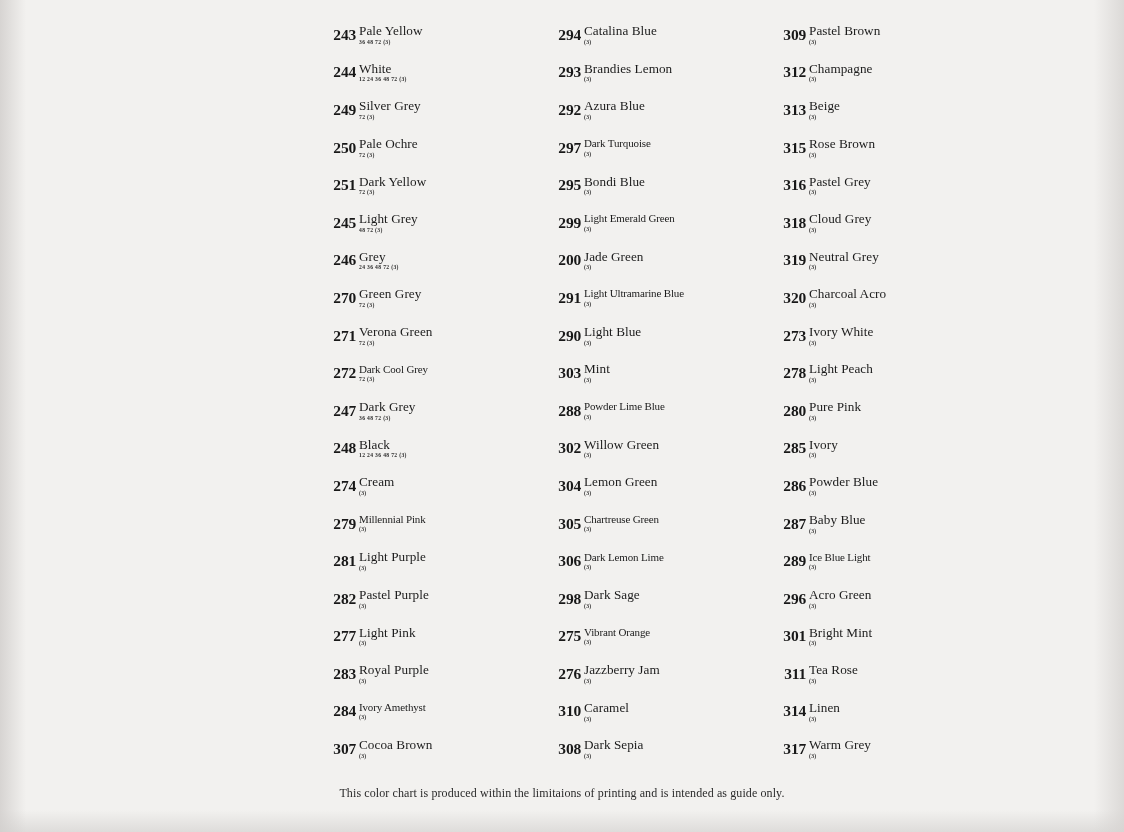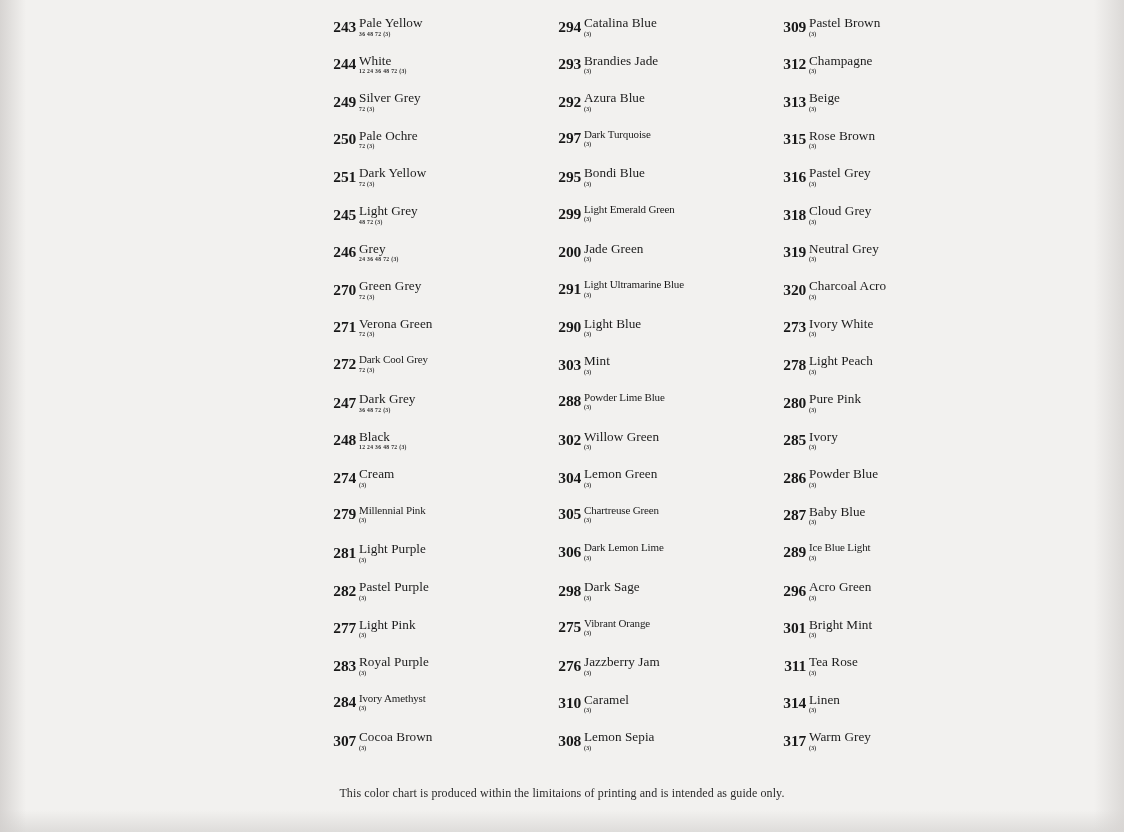--- a/index.html
+++ b/index.html
@@ -43,21 +43,21 @@
   }
   .column {
     width: 225px;
     display: flex;
     flex-direction: column;
   }
   .row {
     height: 37.6px;
     display: flex;
     flex-direction: row;
-    align-items: flex-start;
+    align-items: center;
   }
   .swatch-cell {
     width: 90px;
     flex: 0 0 90px;
     padding: 1.2px 0;
     box-sizing: border-box;
   }
   .swatch {
     width: 88px;
     height: 100%;
@@ -446,21 +446,21 @@
         </div>
         <div class="row">
           <div class="swatch-cell">
             <div class="swatch" style="background: rgb(31, 48, 154);">
               <div class="feather"></div>
             </div>
           </div>
           <div class="meta">
             <div class="code">293</div>
             <div class="labels">
-              <div class="name">Brandies Jade</div>
+              <div class="name">Brandies Lemon</div>
               <div class="sizes">(3)</div>
             </div>
           </div>
         </div>
         <div class="row">
           <div class="swatch-cell">
             <div class="swatch" style="background: rgb(5, 104, 184);">
               <div class="feather"></div>
             </div>
           </div>
@@ -698,21 +698,21 @@
         </div>
         <div class="row">
           <div class="swatch-cell">
             <div class="swatch" style="background: rgb(94, 42, 43);">
               <div class="feather"></div>
             </div>
           </div>
           <div class="meta">
             <div class="code">308</div>
             <div class="labels">
-              <div class="name">Lemon Sepia</div>
+              <div class="name">Dark Sepia</div>
               <div class="sizes">(3)</div>
             </div>
           </div>
         </div>
       </div>
       <div class="column">
         <div class="row">
           <div class="swatch-cell">
             <div class="swatch" style="background: rgb(124, 85, 50);">
               <div class="feather"></div>

